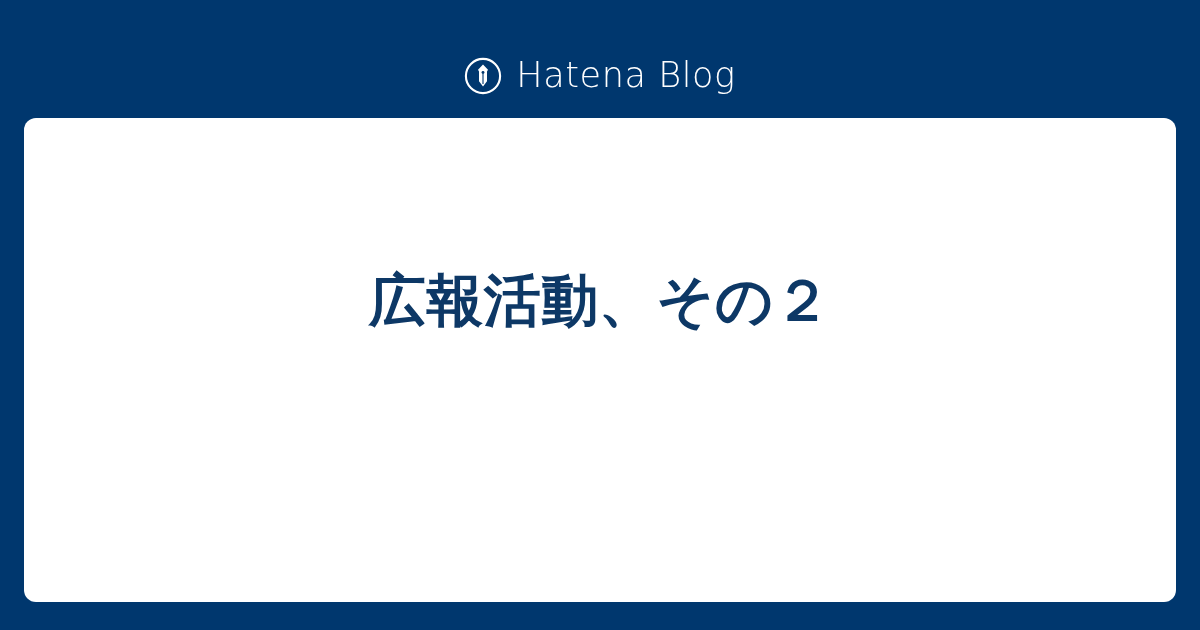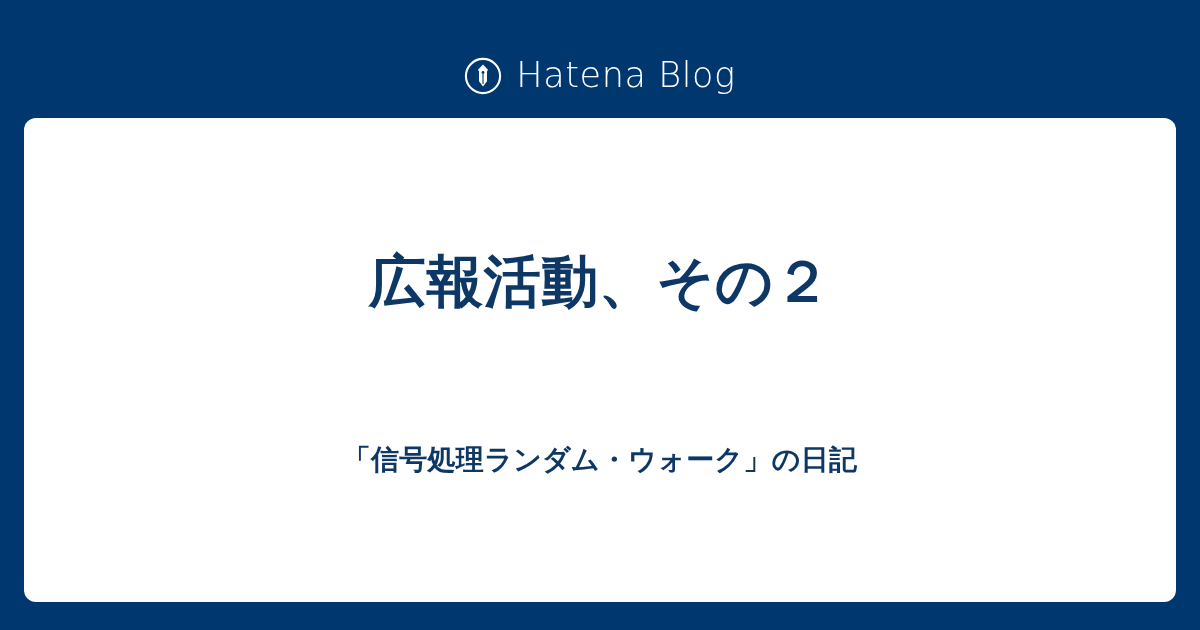--- a/index.html
+++ b/index.html
@@ -83,21 +83,21 @@
   }
 
   .entry-title {
     color: #0d3866;
     font-family: "DejaVu Sans", "Liberation Sans", sans-serif;
     font-size: 57px;
     font-weight: 700;
     line-height: 1.32;
     letter-spacing: 0.5px;
     text-align: center;
-    margin: 3px;
+    margin: 16px;
     max-width: 1020px;
     word-break: break-all;
     overflow-wrap: anywhere;
   }
 
   .entry-spacer {
     height: 118px;
     width: 1px;
     flex: 0 0 auto;
   }
@@ -147,18 +147,17 @@
     <span class="brand-name">Hatena Blog</span>
   </div>
 
   <div class="entry-card">
     <div class="entry-card-inner">
 
       <h1 class="entry-title">広報活動、その２</h1>
 
       <div class="entry-spacer"></div>
 
-      <p class="blog-subtitle">「信号処理ランダム・ウォーク」の日記</p>
 
     </div>
   </div>
 
 </div>
 
 </body></html>

